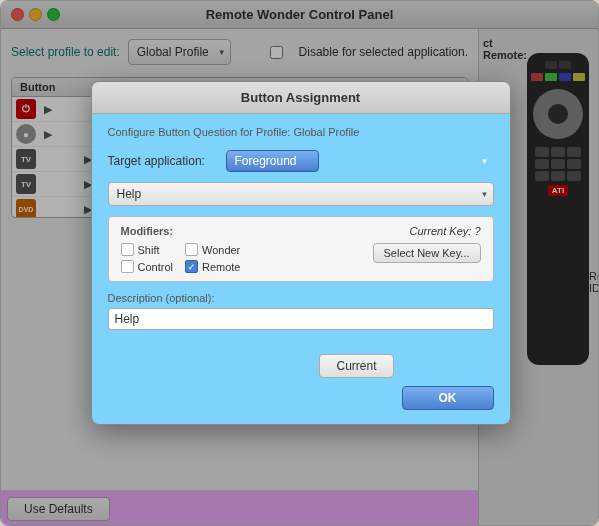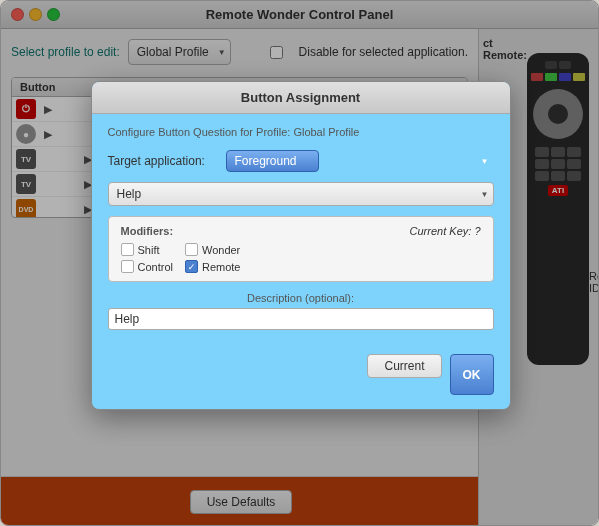--- a/index.html
+++ b/index.html
@@ -193,23 +193,23 @@
       display: flex;
       align-items: center;
       justify-content: center;
       font-size: 8px;
       cursor: pointer;
     }
 
     
     .bottom-bar {
       display: flex;
-      justify-content: center;
-      padding: 13px;
-      background: #c2410c;
+      justify-content: flex-start;
+      padding: 6px;
+      background: #f0abfc;
       border-top: 1px solid #ccc;
       position: absolute;
       bottom: 0;
       left: 0;
       width: 480px;
     }
 
     
     .right-panel {
       width: 120px;
@@ -427,21 +427,20 @@
       white-space: nowrap;
     }
 
     .description-section {
       margin-bottom: 12px;
     }
     .description-label {
       font-size: 11px;
       color: #555;
       margin-bottom: 4px;
-      text-align: center;
     }
     .description-input {
       width: 100%;
       height: 22px;
       border: 1px solid #aaa;
       border-radius: 3px;
       padding: 2px 6px;
       font-size: 12px;
       background: white;
       color: #333;
@@ -460,26 +459,27 @@
       padding: 4px 16px;
       font-size: 12px;
       color: #333;
       cursor: pointer;
       height: 24px;
     }
     .btn-ok {
       background: linear-gradient(to bottom, #7ab0f0, #4a80d0);
       border: 1px solid #3060b0;
       border-radius: 4px;
-      padding: 4px 12px;
+      padding: 4px 36px;
       font-size: 12px;
       color: white;
       cursor: pointer;
       font-weight: bold;
-      height: 41px;
+      height: 24px;
+      margin-top: 32px;
     }
     .btn-use-defaults {
       background: linear-gradient(to bottom, #f5f5f5, #e0e0e0);
       border: 1px solid #aaa;
       border-radius: 4px;
       padding: 4px 16px;
       font-size: 12px;
       color: #333;
       cursor: pointer;
     }
@@ -668,20 +668,23 @@
                 <div class="modifier-item">
                   <div class="checkbox"></div>
                   <span>Wonder</span>
                 </div>
                 <div class="modifier-item">
                   <div class="checkbox checked"></div>
                   <span>Remote</span>
                 </div>
               </div>
             </div>
+            <div class="select-new-key-container">
+              <button class="select-new-key-btn">Select New Key...</button>
+            </div>
           </div>
         </div>
 
         <div class="description-section">
           <div class="description-label">Description (optional):</div>
           <input type="text" class="description-input" value="Help" style="">
         </div>
 
       </div>
 

